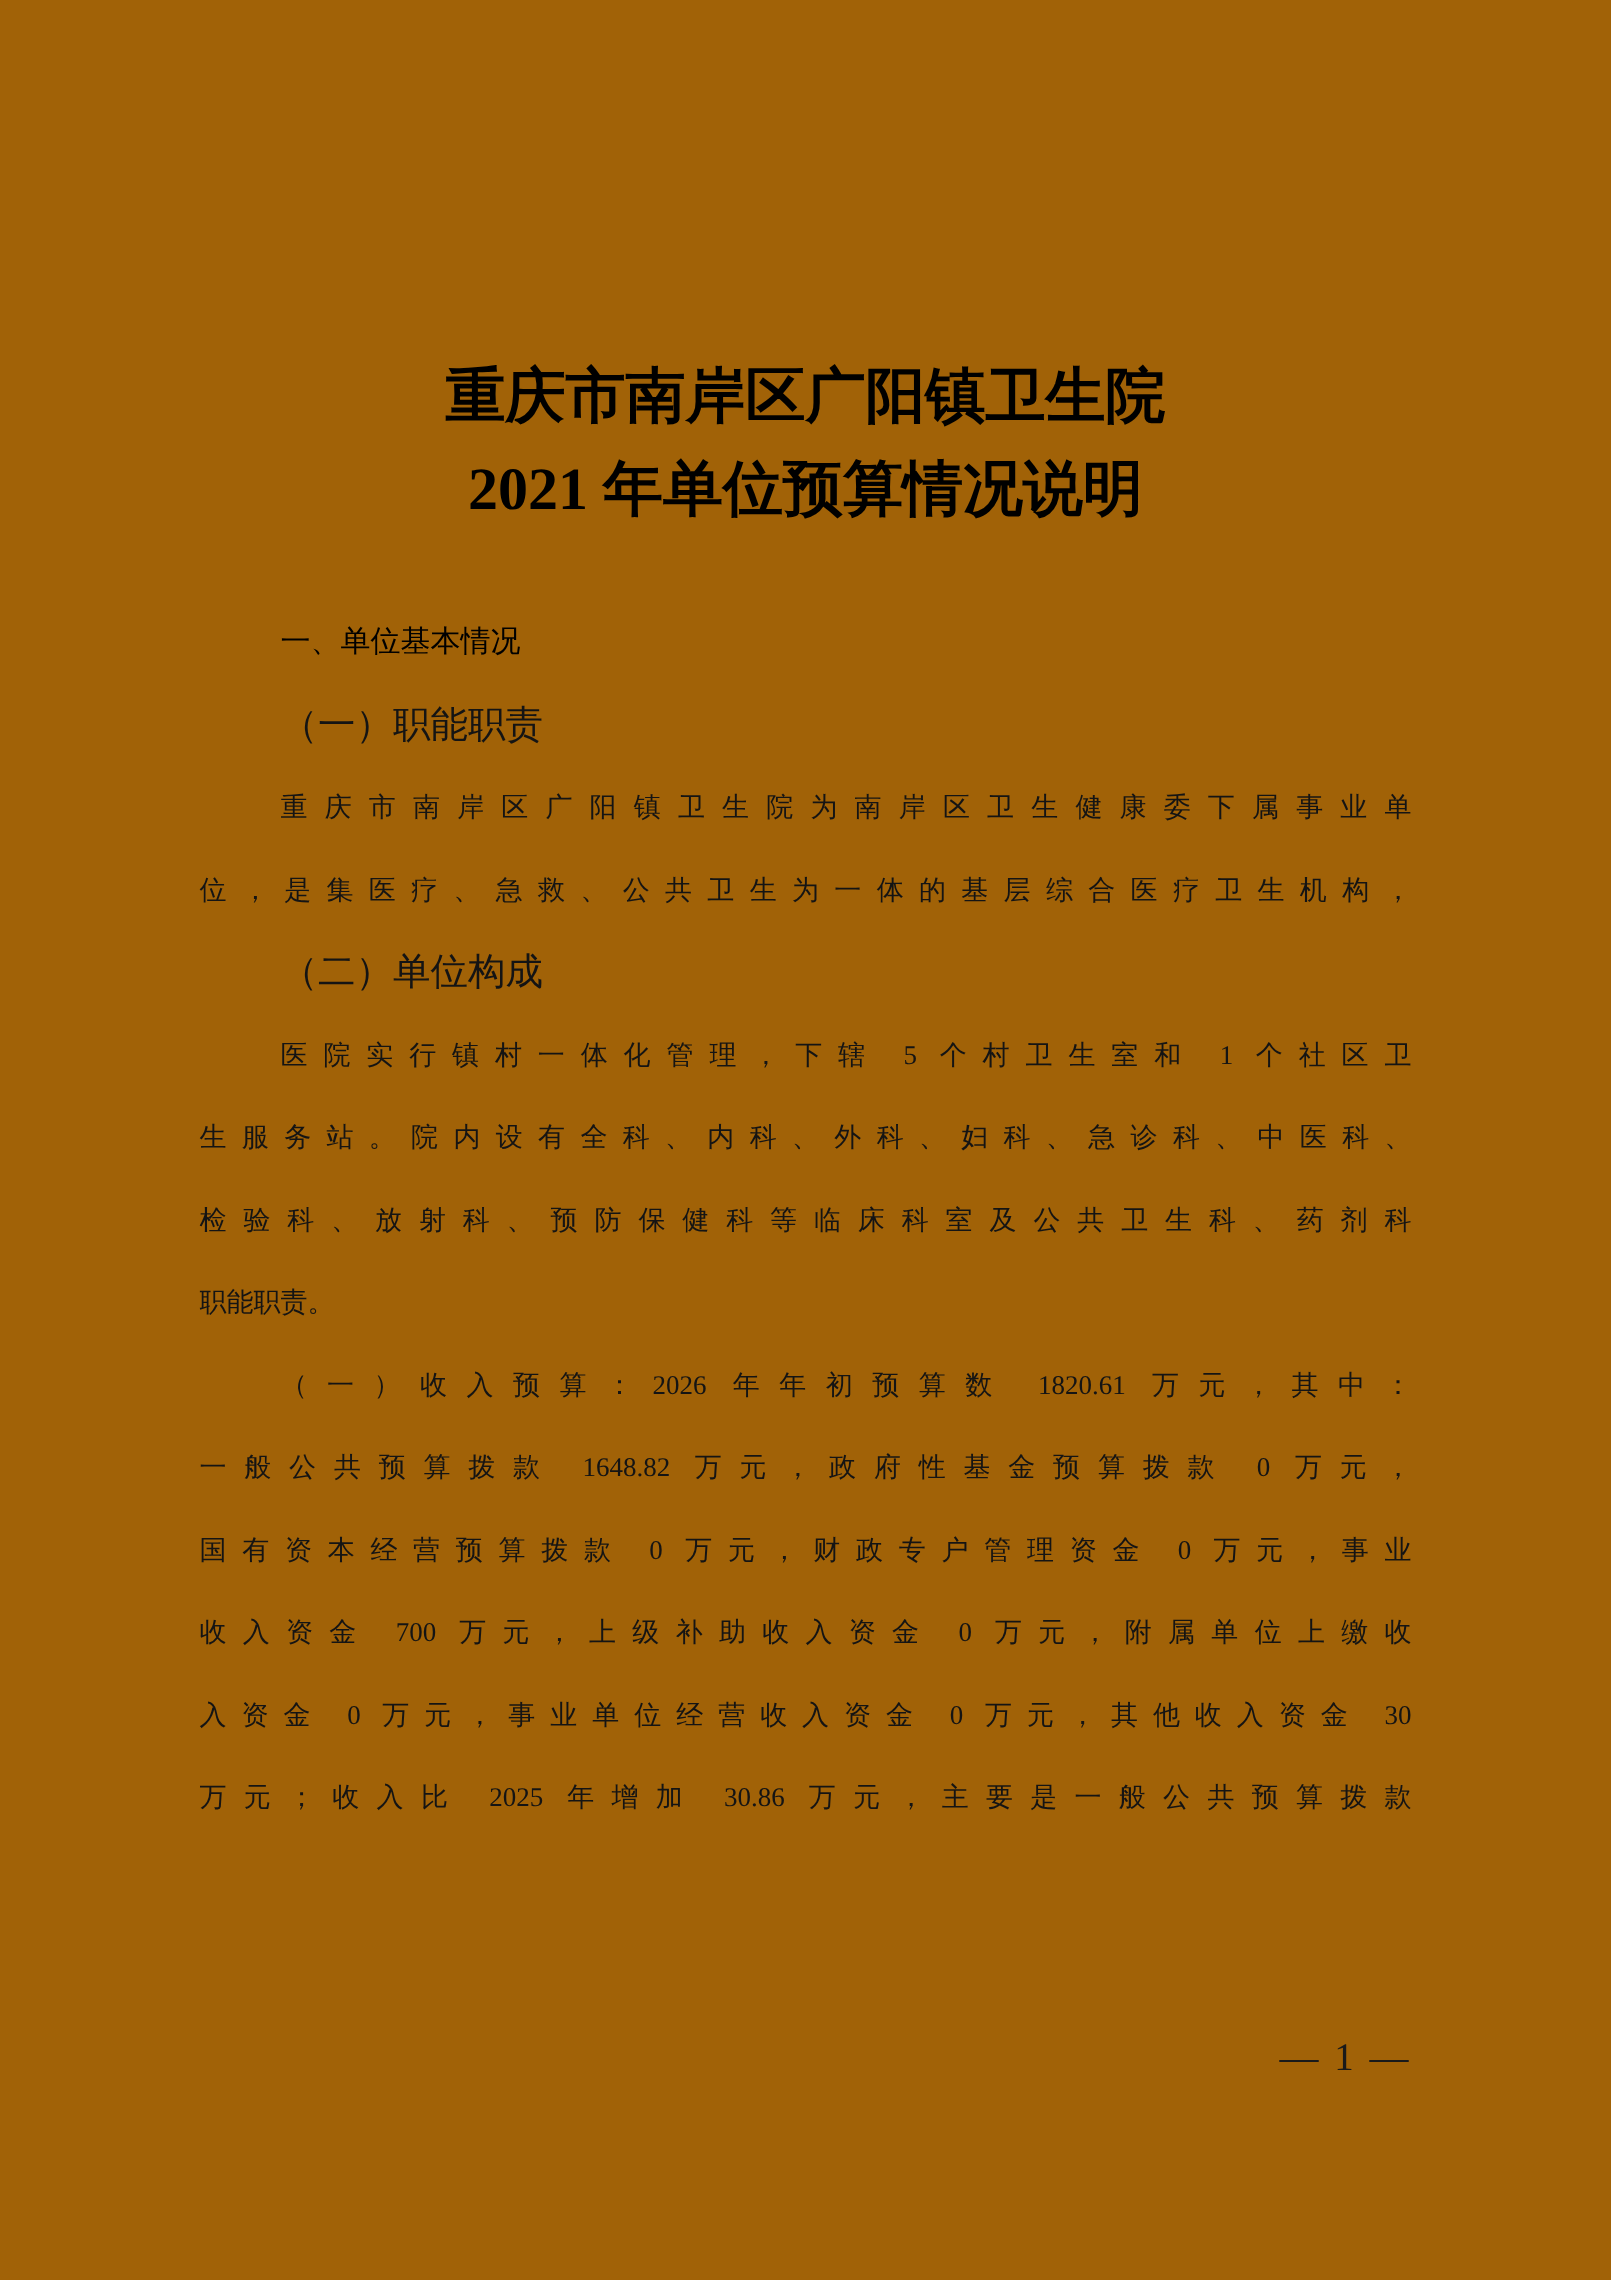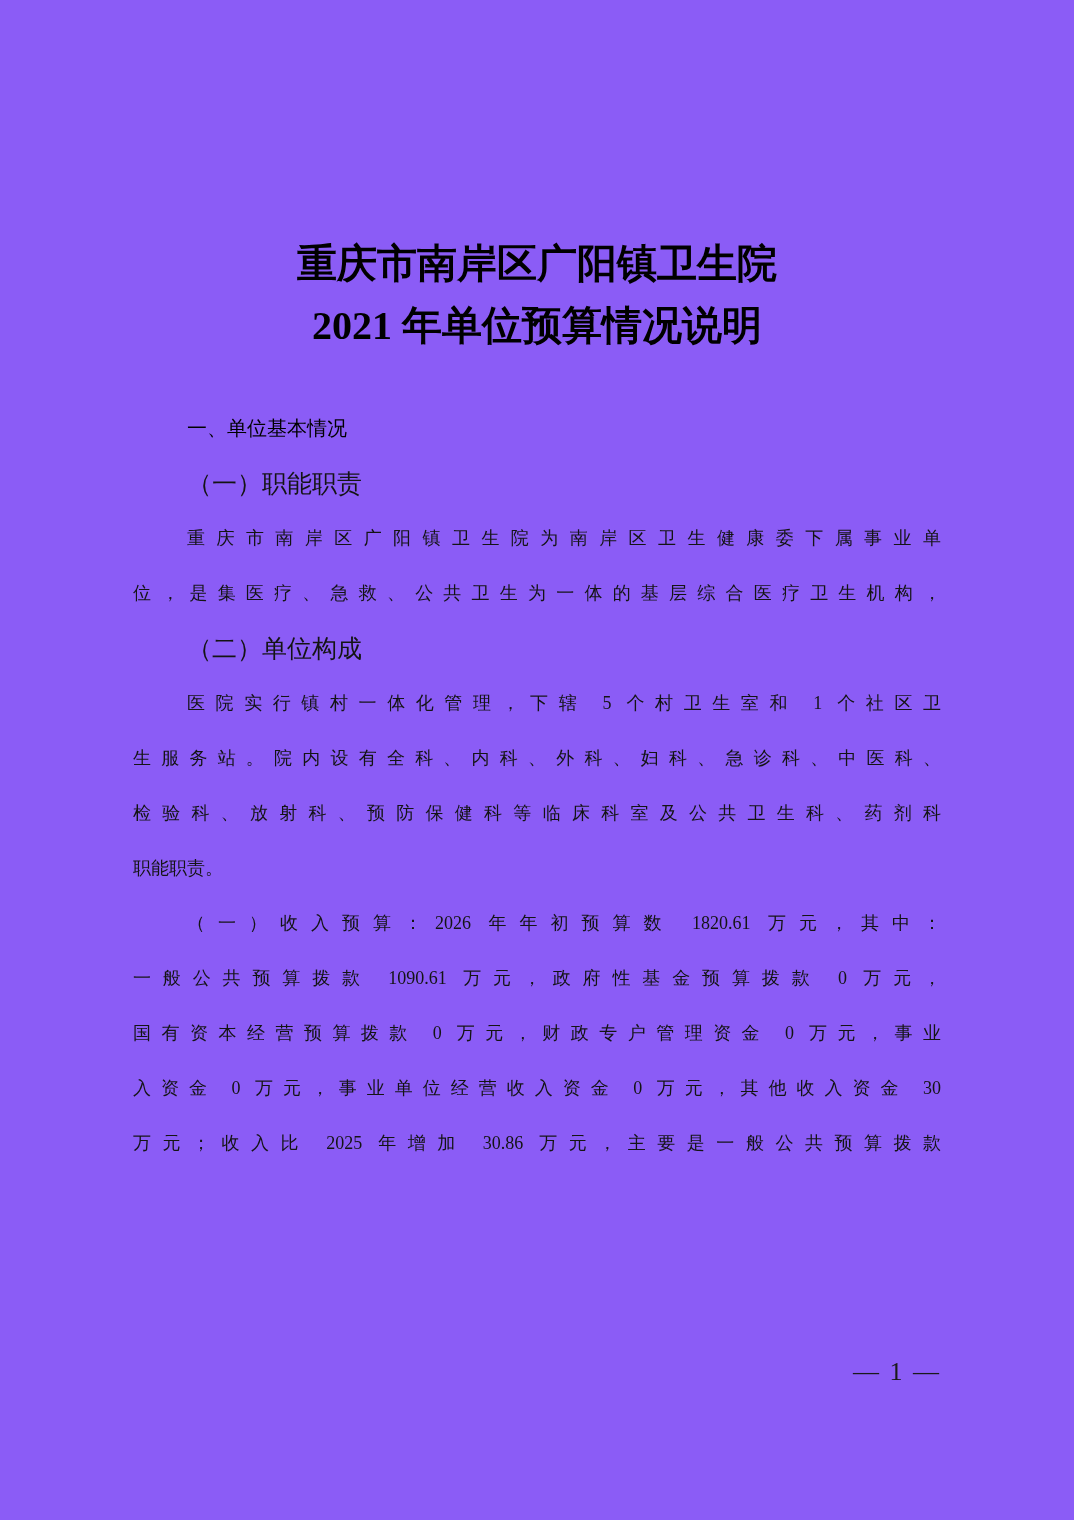--- a/index.html
+++ b/index.html
@@ -4,21 +4,21 @@
 <style>
   html, body {
     margin: 0;
     padding: 0;
     background: #ffffff;
   }
   .page {
     position: relative;
     width: 1074px;
     height: 1520px;
-    background: #8b5cf6;
+    background: #a16207;
     overflow: hidden;
     color: #111111;
   }
   .content {
     position: absolute;
     left: 133px;
     top: 0;
     width: 808px;
   }
   .title-block {
@@ -90,20 +90,21 @@
         <div class="line h1">一、单位基本情况</div>
         <div class="line h2">（一）职能职责</div>
         <div class="line body-first">重庆市南岸区广阳镇卫生院为南岸区卫生健康委下属事业单</div>
         <div class="line body">位，是集医疗、急救、公共卫生为一体的基层综合医疗卫生机构，</div>
         <div class="line h2">（二）单位构成</div>
         <div class="line body-first">医院实行镇村一体化管理，下辖 5 个村卫生室和 1 个社区卫</div>
         <div class="line body">生服务站。院内设有全科、内科、外科、妇科、急诊科、中医科、</div>
         <div class="line body">检验科、放射科、预防保健科等临床科室及公共卫生科、药剂科</div>
         <div class="line body-last">职能职责。</div>
         <div class="line body-first">（一）收入预算：2026 年年初预算数 1820.61 万元，其中：</div>
-        <div class="line body">一般公共预算拨款 1090.61 万元，政府性基金预算拨款 0 万元，</div>
+        <div class="line body">一般公共预算拨款 1648.82 万元，政府性基金预算拨款 0 万元，</div>
         <div class="line body">国有资本经营预算拨款 0 万元，财政专户管理资金 0 万元，事业</div>
+        <div class="line body">收入资金 700 万元，上级补助收入资金 0 万元，附属单位上缴收</div>
         <div class="line body">入资金 0 万元，事业单位经营收入资金 0 万元，其他收入资金 30</div>
         <div class="line body">万元；收入比 2025 年增加 30.86 万元，主要是一般公共预算拨款</div>
       </div>
   </div>
   <div class="page-footer">— 1 —</div>
 </div>
 
 </body></html>

